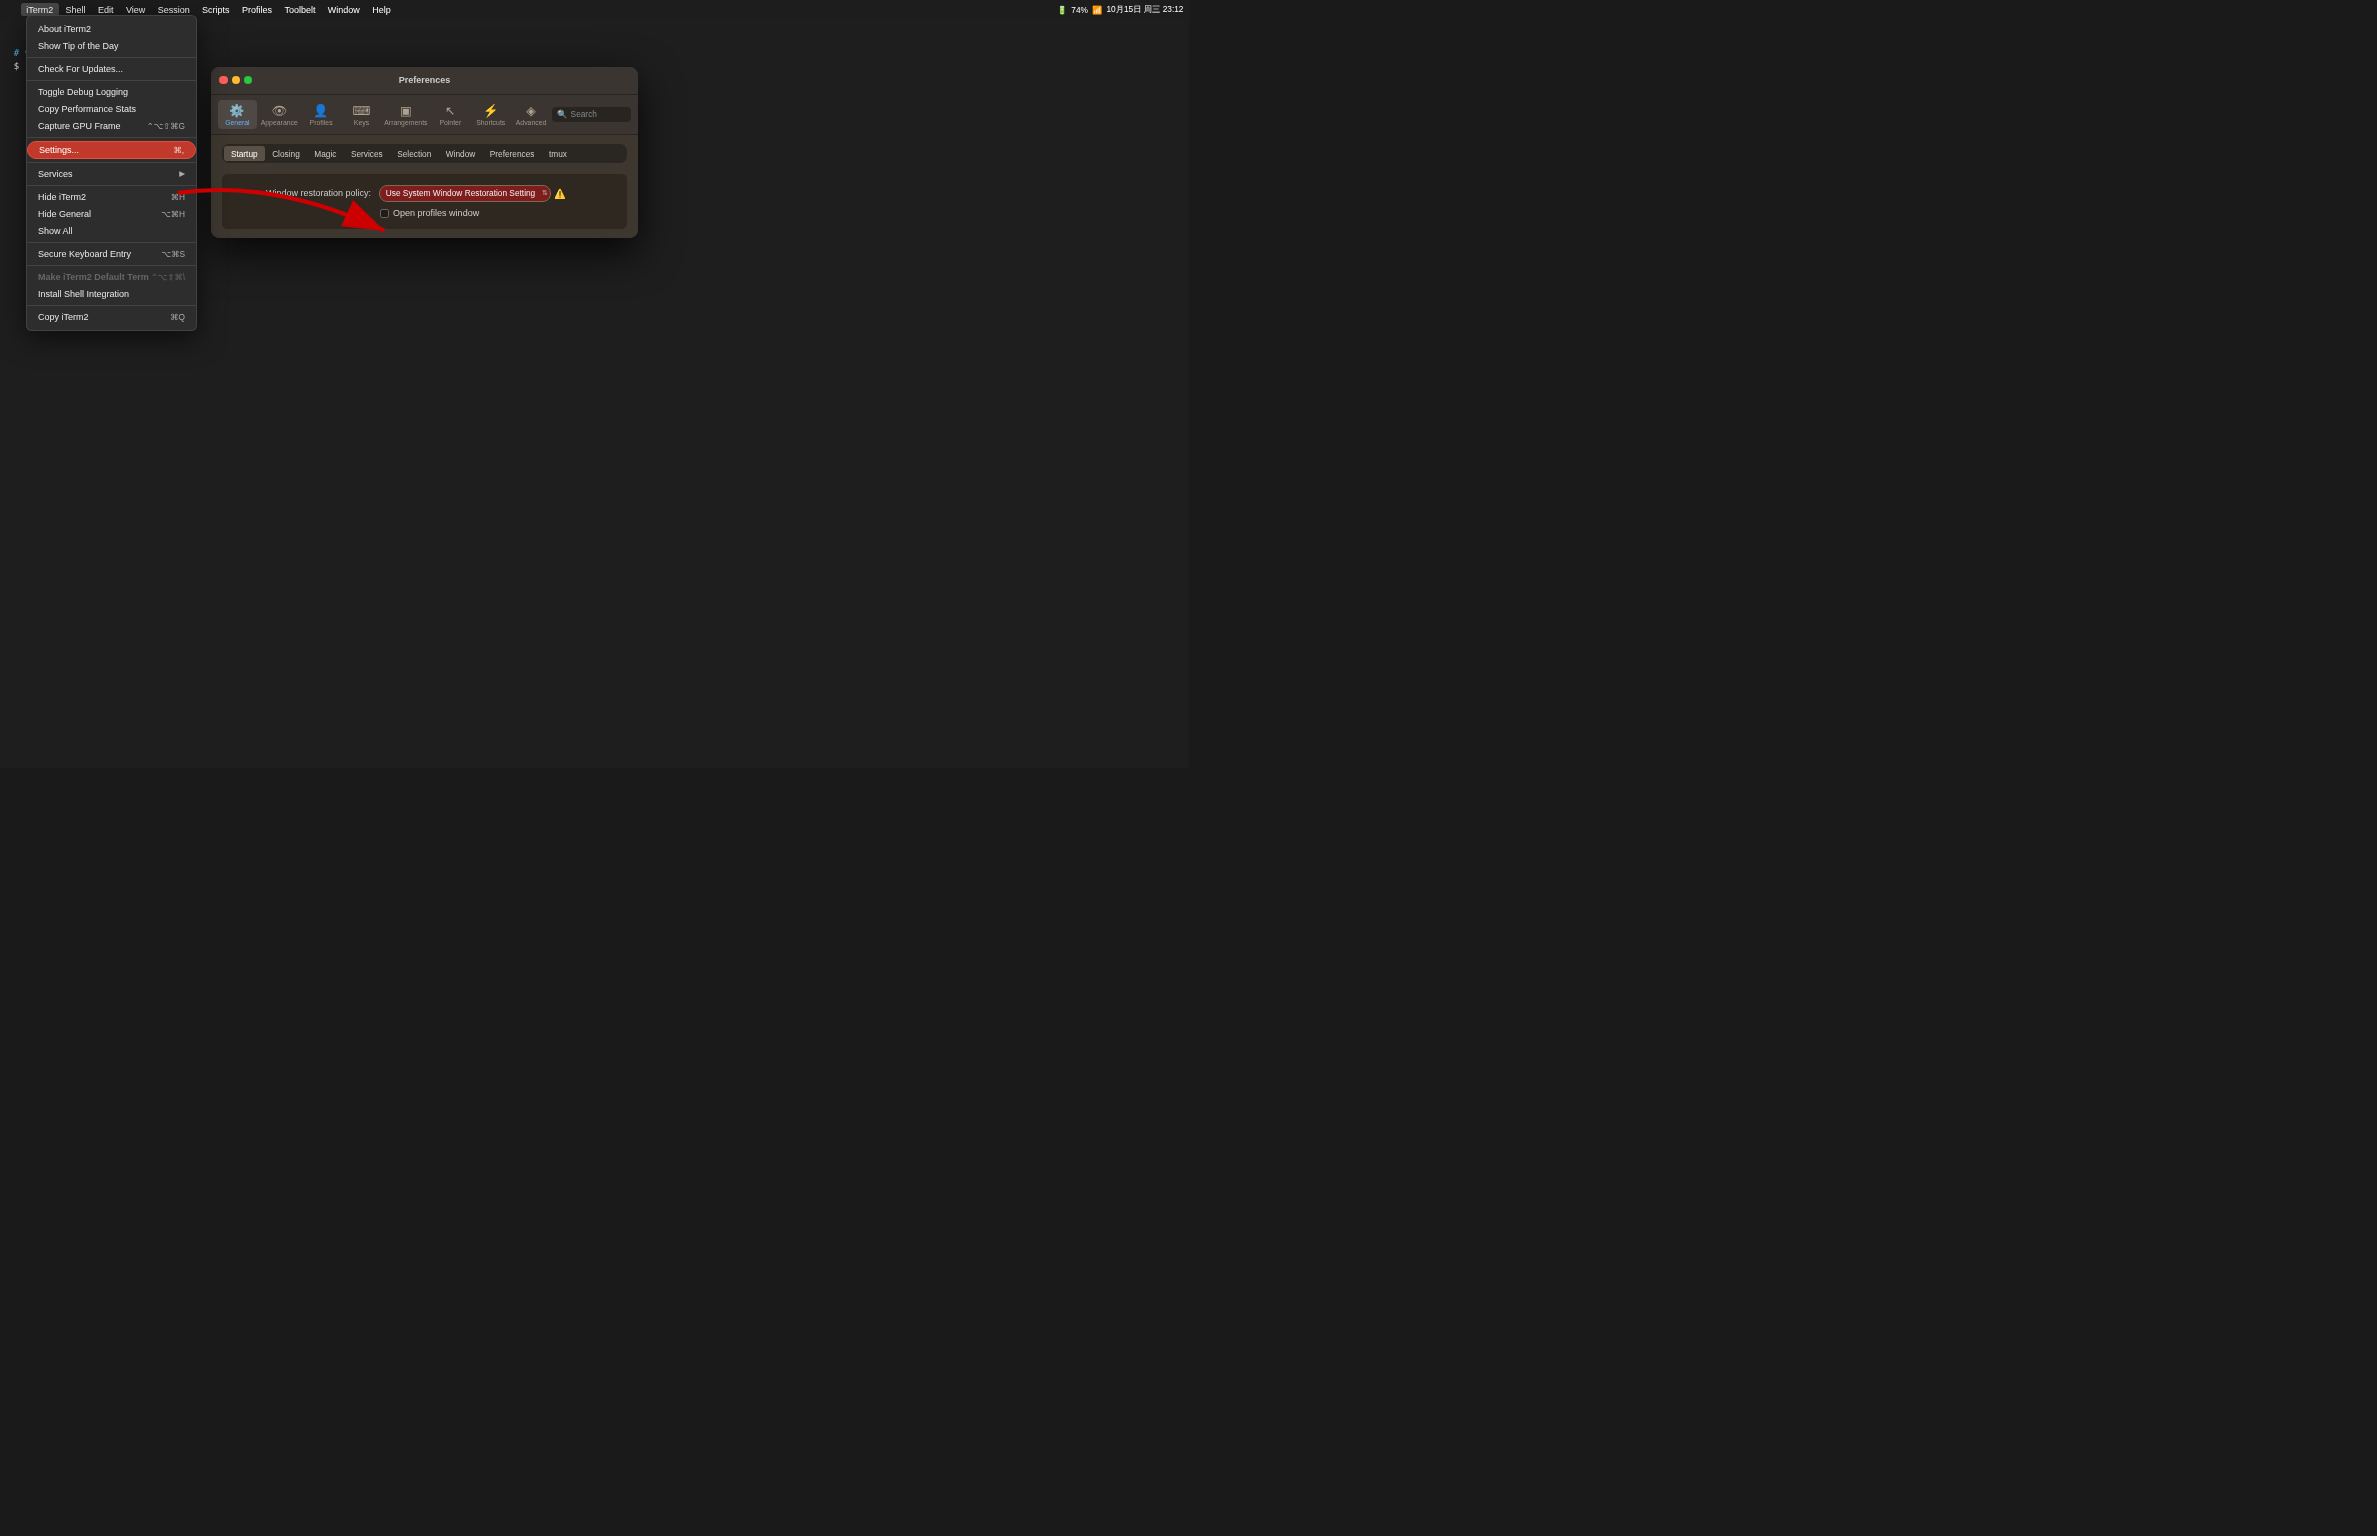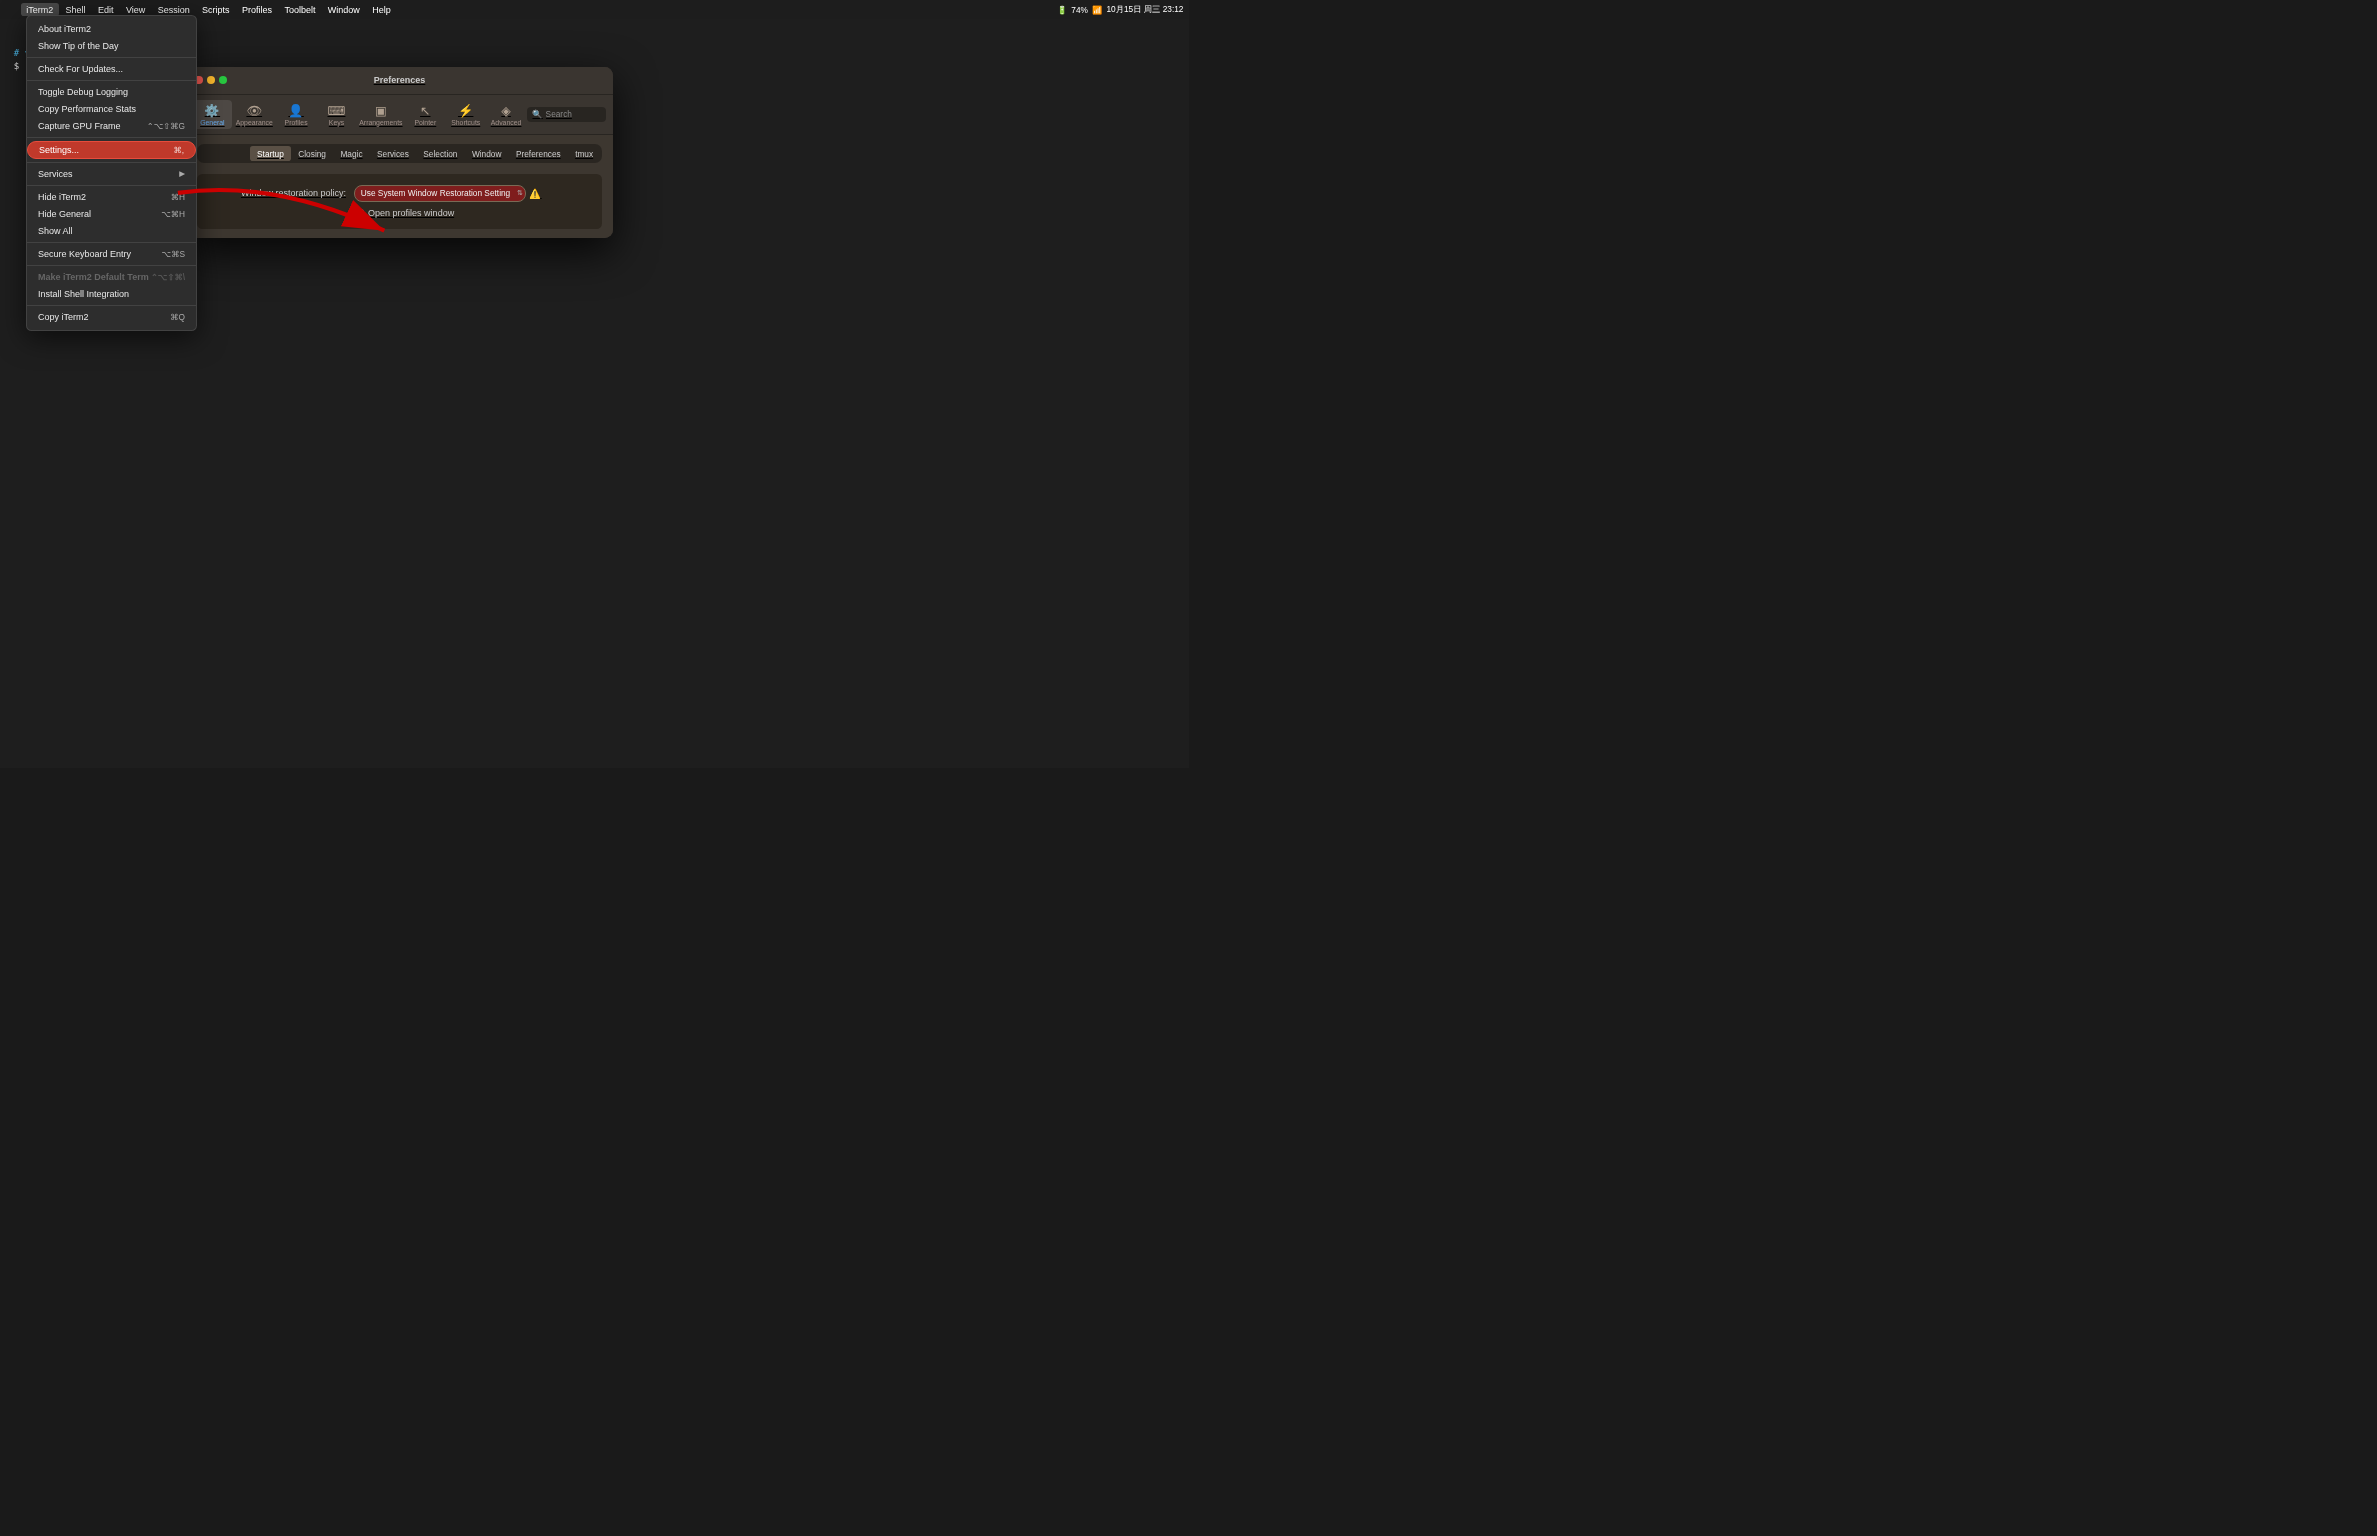--- a/index.html
+++ b/index.html
@@ -140,28 +140,27 @@
     }
     .red-arrow svg {
       width: 234px;
       height: 83px;
     }
 
     
     .prefs-window {
       position: absolute;
       top: 67px;
-      left: 186px;
+      left: 211px;
       width: 427px;
       background: #3a3530;
       border-radius: 8.3px;
       box-shadow: 0 13.8px 41px rgba(0,0,0,0.8);
       z-index: 150;
       overflow: hidden;
-      text-decoration: underline;
     }
     .prefs-titlebar {
       height: 27.5px;
       background: #3a3530;
       display: flex;
       align-items: center;
       justify-content: center;
       position: relative;
       border-bottom: 0.7px solid rgba(0,0,0,0.3);
     }
@@ -231,21 +230,20 @@
     }
 
     
     .subtabs {
       display: flex;
       background: rgba(0,0,0,0.3);
       border-radius: 7px;
       padding: 2px;
       margin-bottom: 11px;
       gap: 0.7px;
-      justify-content: flex-end;
     }
     .subtab {
       padding: 2.8px 6.9px;
       border-radius: 2.8px;
       color: #ccc;
       font-size: 8.3px;
       cursor: pointer;
     }
     .subtab.active {
       background: #5a5045;

